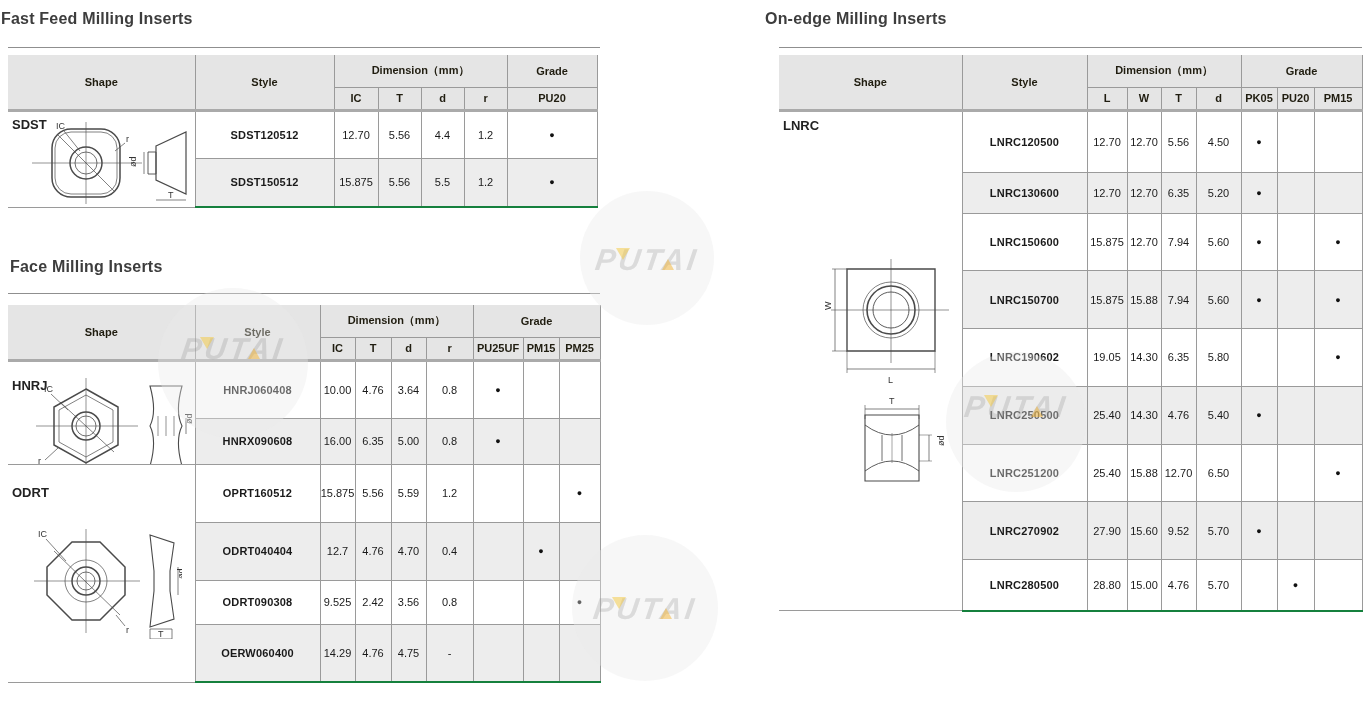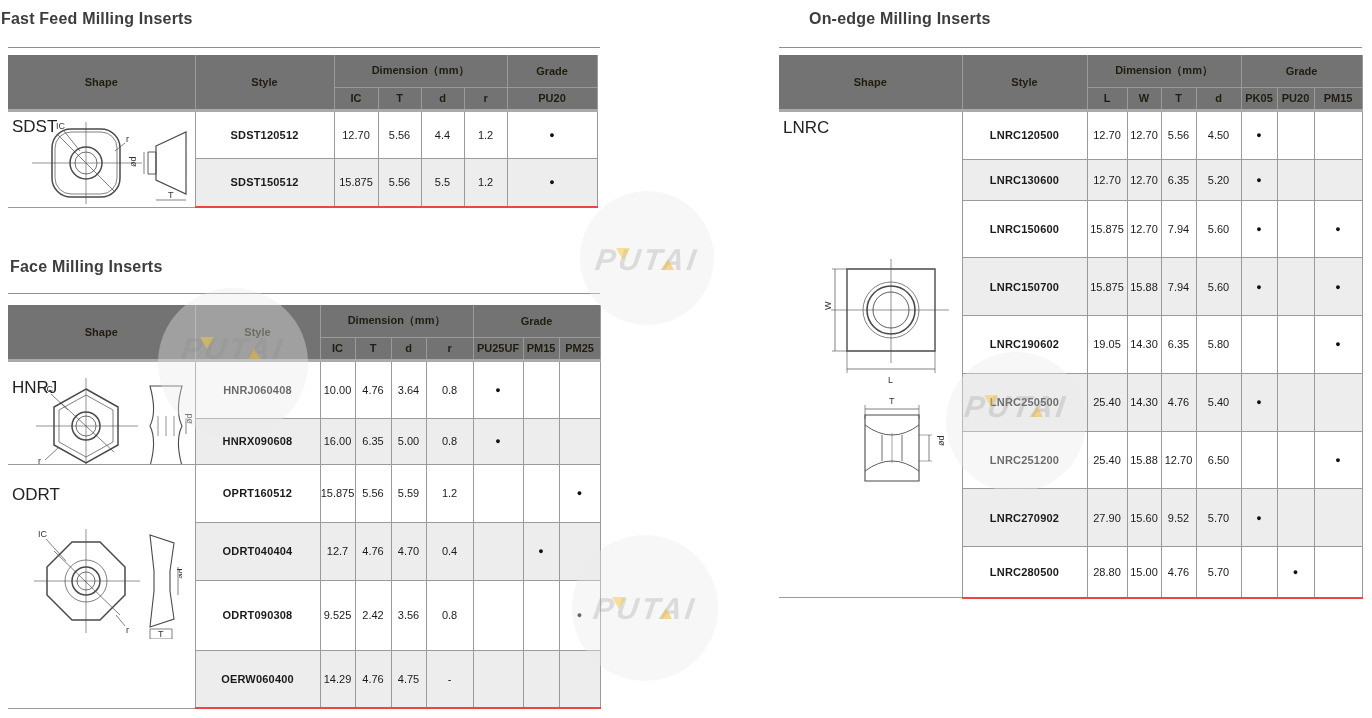--- a/index.html
+++ b/index.html
@@ -13,30 +13,30 @@
   }
   .rule{position:absolute;height:0;border-top:1px solid #8f8f8f;}
 
   table.cat{position:absolute;border-collapse:collapse;table-layout:fixed;}
   table.cat th,table.cat td{
     border:1px solid #9a9a9a;padding:0;font-size:11px;color:#1a1a1a;
     text-align:center;vertical-align:middle;overflow:hidden;
   }
   table.cat tr>*:first-child{border-left:none;}
   table.cat thead th{
-    background:#737373;font-weight:bold;border-top:none;color:#201d10;
+    background:#e5e5e5;font-weight:bold;border-top:none;color:#201d10;
   }
   table.cat thead th[rowspan]{border-bottom:3px solid #aaaaaa;}
   table.cat thead tr.hrow2 th{border-bottom:3px solid #aaaaaa;}
-  table.cat tbody tr:last-child td{border-bottom:2px solid #ef4444;}
+  table.cat tbody tr:last-child td{border-bottom:2px solid #15803d;}
   table.cat tbody tr.alt td{background:#ededed;}
   table.cat td.shape{background:#ffffff !important;position:relative;text-align:left;vertical-align:top;}
   table.cat td.style{font-weight:bold;letter-spacing:.2px;}
   table.cat td.dot{font-size:9px;color:#111;}
-  .shape-label{position:absolute;left:4px;font-weight:normal;font-size:17px;color:#222;}
+  .shape-label{position:absolute;left:4px;font-weight:bold;font-size:13px;color:#222;}
   .diagram{position:absolute;}
   .diagram line,.diagram path,.diagram rect,.diagram circle,.diagram polygon,.diagram polyline{
     fill:none;stroke:#4a4a4a;vector-effect:non-scaling-stroke;
   }
   .diagram text{fill:#333;font-size:9px;font-family:"Liberation Sans",sans-serif;stroke:none;}
 
   .wm{position:absolute;border-radius:50%;background:rgba(233,233,233,.38);pointer-events:none;z-index:5;}
   .wm-text{
     position:absolute;left:0;width:100%;text-align:center;
     font-size:30px;font-weight:bold;font-style:italic;letter-spacing:3px;
@@ -231,21 +231,21 @@
 <tr class="alt" style="height:58px">
   <td class="style">ODRT040404</td>
   <td>12.7</td>
   <td>4.76</td>
   <td>4.70</td>
   <td>0.4</td>
   <td class="dot"></td>
   <td class="dot">●</td>
   <td class="dot"></td>
 </tr>
-<tr style="height:70px">
+<tr style="height:44px">
   <td class="style">ODRT090308</td>
   <td>9.525</td>
   <td>2.42</td>
   <td>3.56</td>
   <td>0.8</td>
   <td class="dot"></td>
   <td class="dot"></td>
   <td class="dot">●</td>
 </tr>
 <tr class="alt" style="height:58px">
@@ -254,21 +254,21 @@
   <td>4.76</td>
   <td>4.75</td>
   <td>-</td>
   <td class="dot"></td>
   <td class="dot"></td>
   <td class="dot"></td>
 </tr>
 </tbody>
 </table>
 
-<div class="section-title" style="left:809px;top:10px">On-edge Milling Inserts</div>
+<div class="section-title" style="left:765px;top:10px">On-edge Milling Inserts</div>
 <div class="rule" style="left:779px;top:47px;width:583px"></div>
 
 <table class="cat" style="left:779px;top:55px;width:583px">
 <colgroup>
       <col style="width:183px">
       <col style="width:125px">
       <col style="width:40px">
       <col style="width:34px">
       <col style="width:35px">
       <col style="width:45px">
@@ -287,21 +287,21 @@
   <th>L</th>
   <th>W</th>
   <th>T</th>
   <th>d</th>
   <th>PK05</th>
   <th>PU20</th>
   <th>PM15</th>
 </tr>
 </thead>
 <tbody>
-<tr style="height:49px">
+<tr style="height:62px">
   <td class="shape" rowspan="9">
     <span class="shape-label" style="top:6px">LNRC</span>
     <svg class="diagram" style="left:20px;top:145px" width="150" height="228" viewBox="0 0 150 228">
       <rect x="48" y="12" width="88" height="82" stroke-width="1.4"></rect>
       <line x1="92" y1="2" x2="92" y2="106" stroke-width="0.6"></line>
       <line x1="32" y1="53" x2="150" y2="53" stroke-width="0.6"></line>
       <circle cx="92" cy="53" r="28" stroke-width="0.7"></circle>
       <circle cx="92" cy="53" r="24" stroke-width="1.6"></circle>
       <circle cx="92" cy="53" r="18" stroke-width="0.9"></circle>
       <line x1="36" y1="12" x2="36" y2="94" stroke-width="0.7"></line>

